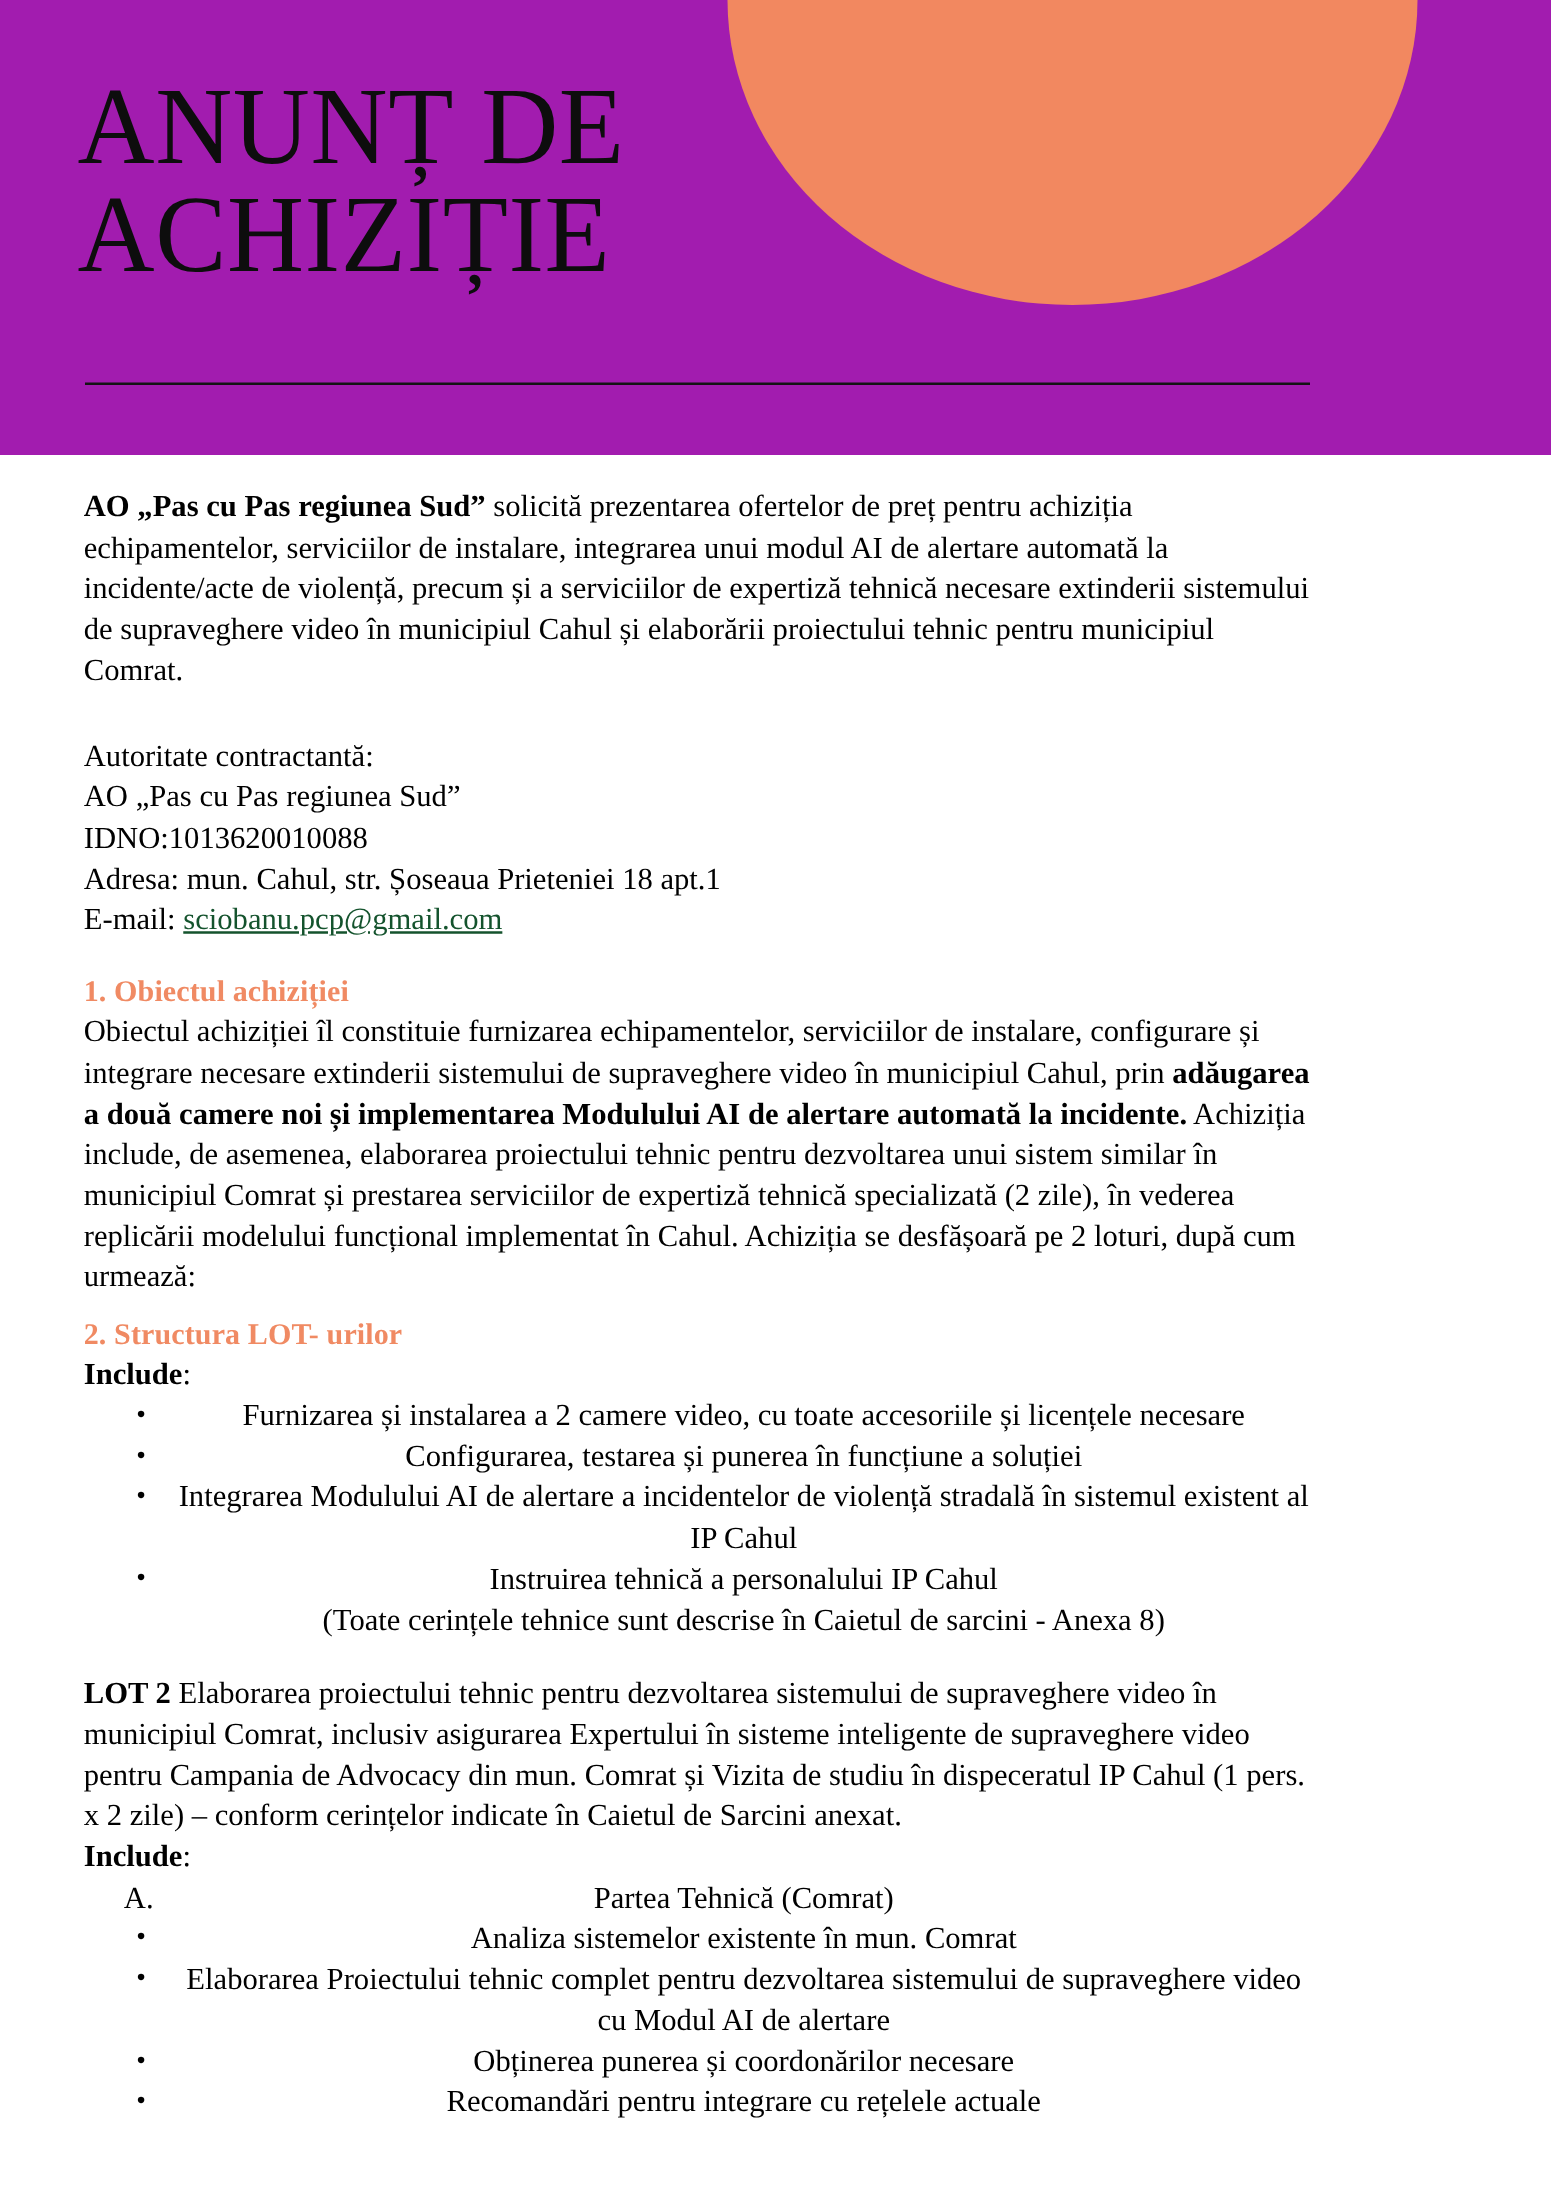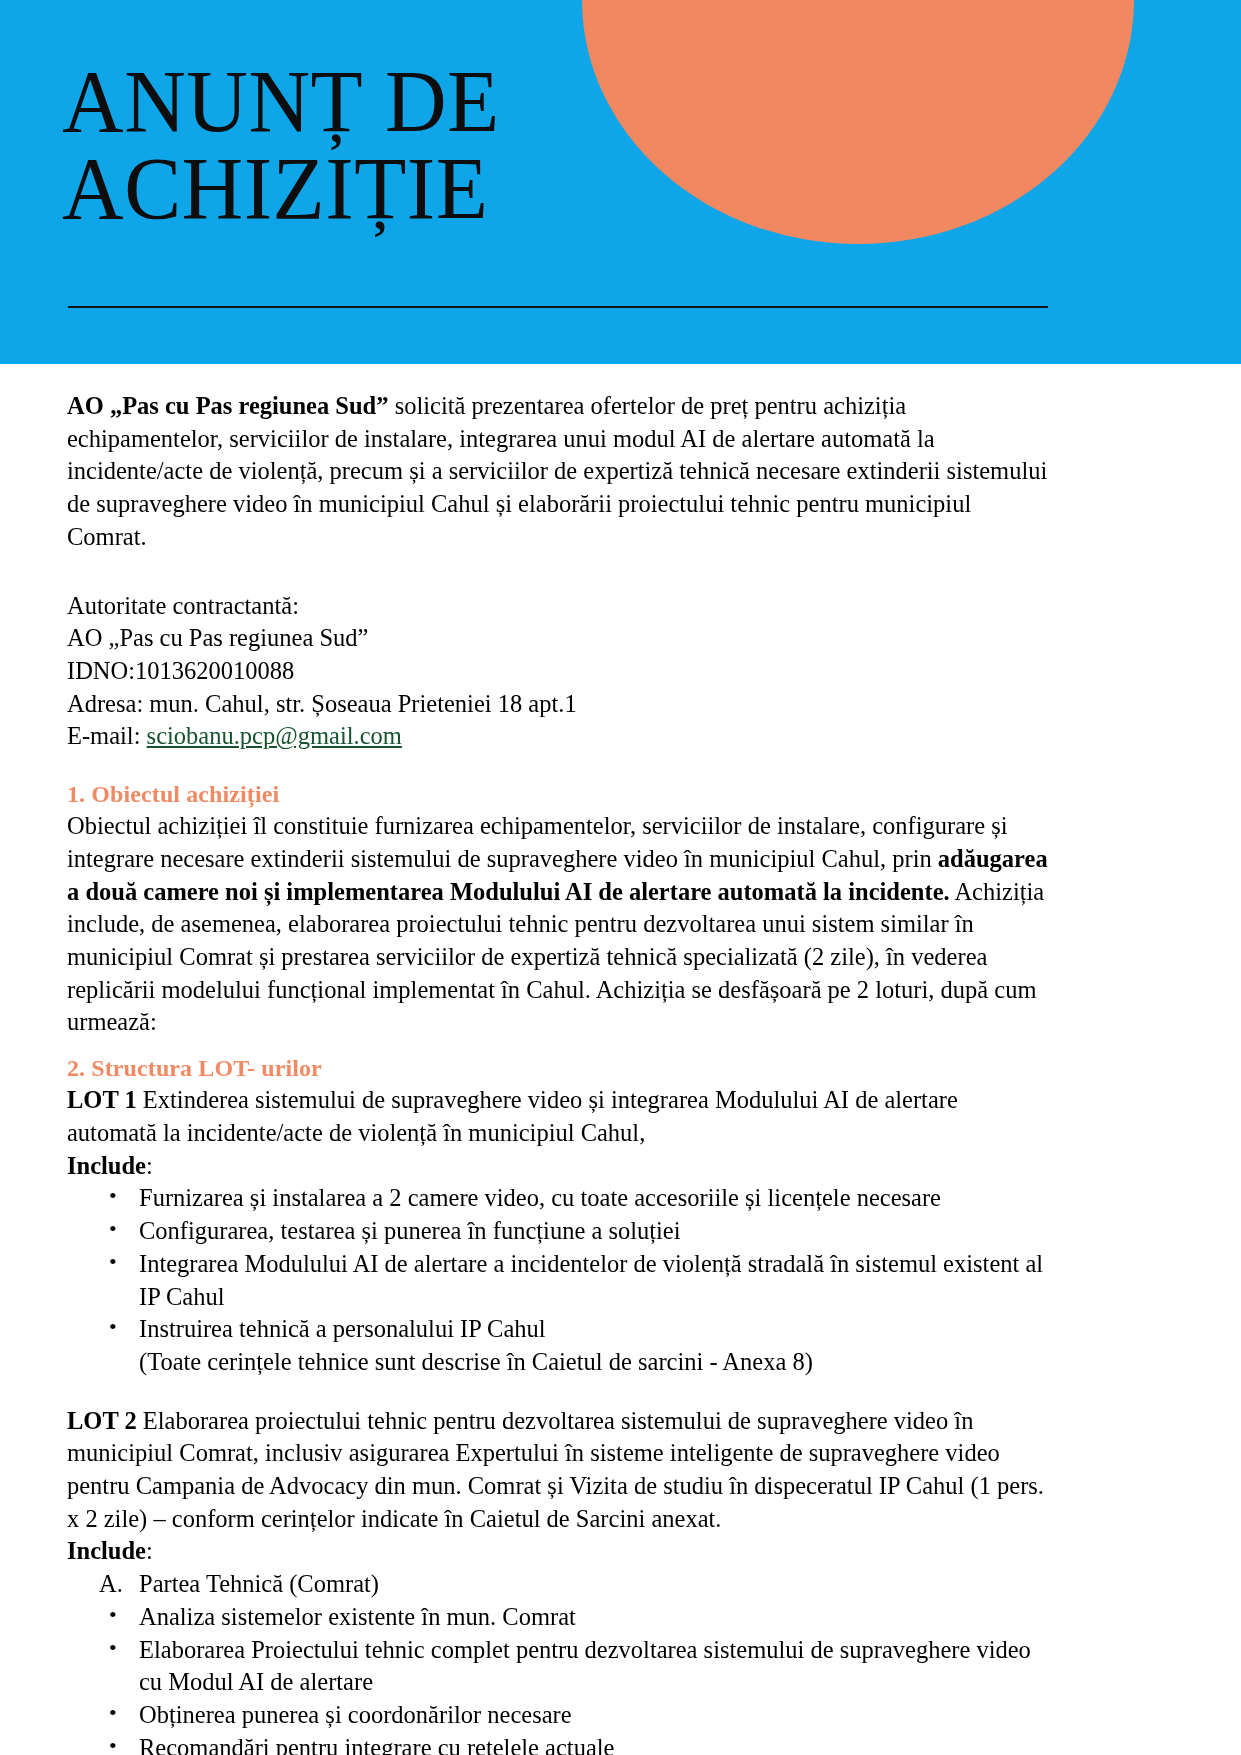--- a/index.html
+++ b/index.html
@@ -17,21 +17,21 @@
     overflow: hidden;
   }
 
   
   .header-band {
     position: absolute;
     left: 0;
     top: 0;
     width: 1241px;
     height: 364px;
-    background: #0ea5e9;
+    background: #a21caf;
     overflow: hidden;
   }
   .header-blob {
     position: absolute;
     left: 582px;
     top: -128px;
     width: 552px;
     height: 372px;
     background: #f28860;
     border-radius: 0 0 276px 276px / 0 0 244px 244px;
@@ -99,20 +99,21 @@
     font-weight: bold;
     color: #f08a63;
     letter-spacing: 0.1px;
     line-height: 1.3;
   }
 
   ul.bullets, ol.alpha {
     margin: 0;
     padding-left: 72px;
     list-style: none;
+    text-align: center;
   }
   ul.bullets li, ol.alpha li {
     position: relative;
     margin: 0;
     padding: 0 0 0 0;
     line-height: 1.335;
   }
   ul.bullets li::before {
     content: "\2022";
     position: absolute;
@@ -160,21 +161,20 @@
 
     <div class="gap-md"></div>
 
     <h2 class="section-heading">1. Obiectul achiziției</h2>
     <p class="para"><span>Obiectul achiziției îl constituie furnizarea echipamentelor, serviciilor de instalare, configurare și integrare necesare extinderii sistemului de supraveghere video în municipiul Cahul, prin </span><span class="b">adăugarea a două camere noi și implementarea Modulului AI de alertare automată la incidente.</span><span> Achiziția include, de asemenea, elaborarea proiectului tehnic pentru dezvoltarea unui sistem similar în municipiul Comrat și prestarea serviciilor de expertiză tehnică specializată (2 zile), în vederea replicării modelului funcțional implementat în Cahul. Achiziția se desfășoară pe 2 loturi, după cum urmează:</span></p>
 
     <div class="gap-sm"></div>
 
     <h2 class="section-heading">2. Structura LOT- urilor</h2>
 
-    <p class="para"><span class="b">LOT 1</span><span>  Extinderea sistemului de supraveghere video și integrarea Modulului AI de alertare automată la incidente/acte de violență în municipiul Cahul,</span></p>
     <p class="para"><span class="b">Include</span><span>:</span></p>
 
     <ul class="bullets">
       <li>Furnizarea și instalarea a 2 camere video, cu toate accesoriile și licențele necesare</li>
       <li>Configurarea, testarea și punerea în funcțiune a soluției</li>
       <li>Integrarea Modulului AI de alertare a incidentelor de violență stradală în sistemul existent al IP Cahul</li>
       <li><span>Instruirea tehnică a personalului IP Cahul</span><span class="sub-note">(Toate cerințele tehnice sunt descrise în Caietul de sarcini - Anexa 8)</span></li>
     </ul>
 
     <div class="gap-md"></div>

